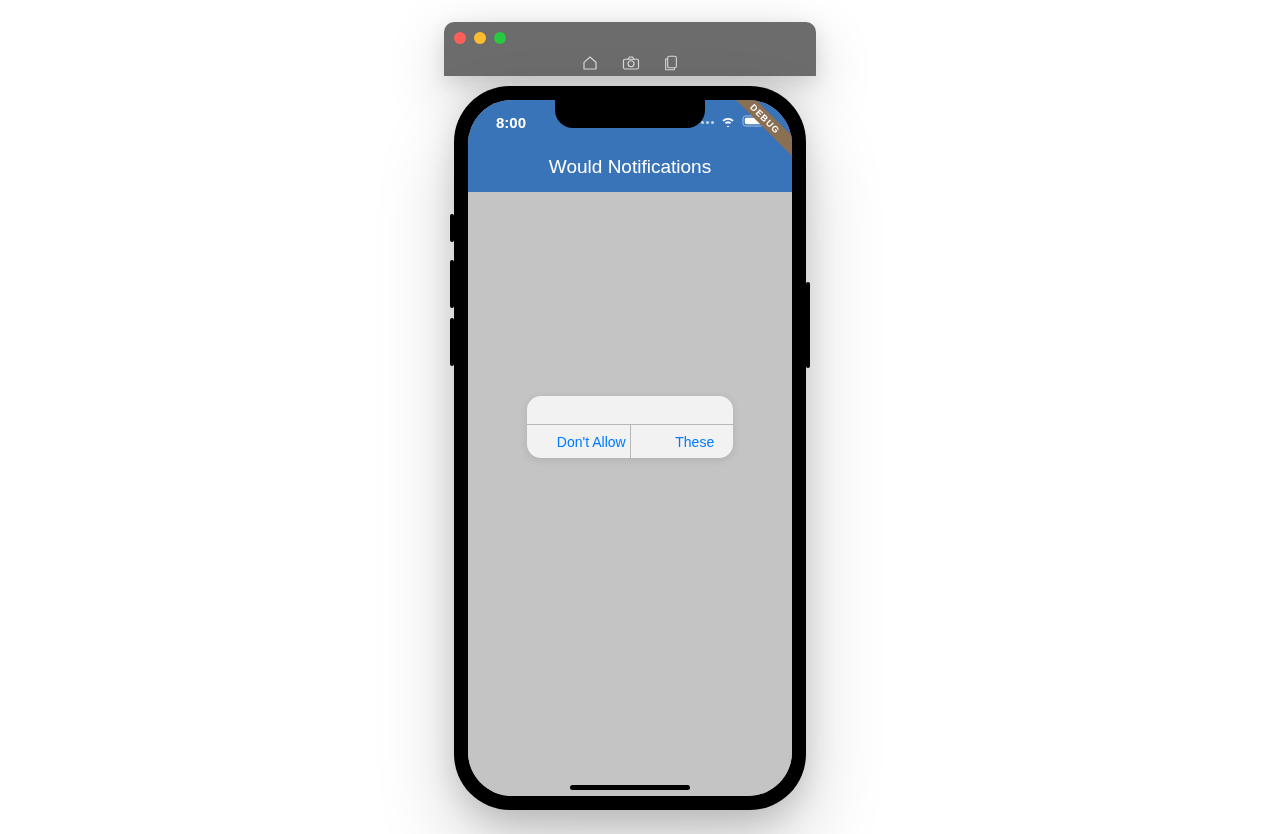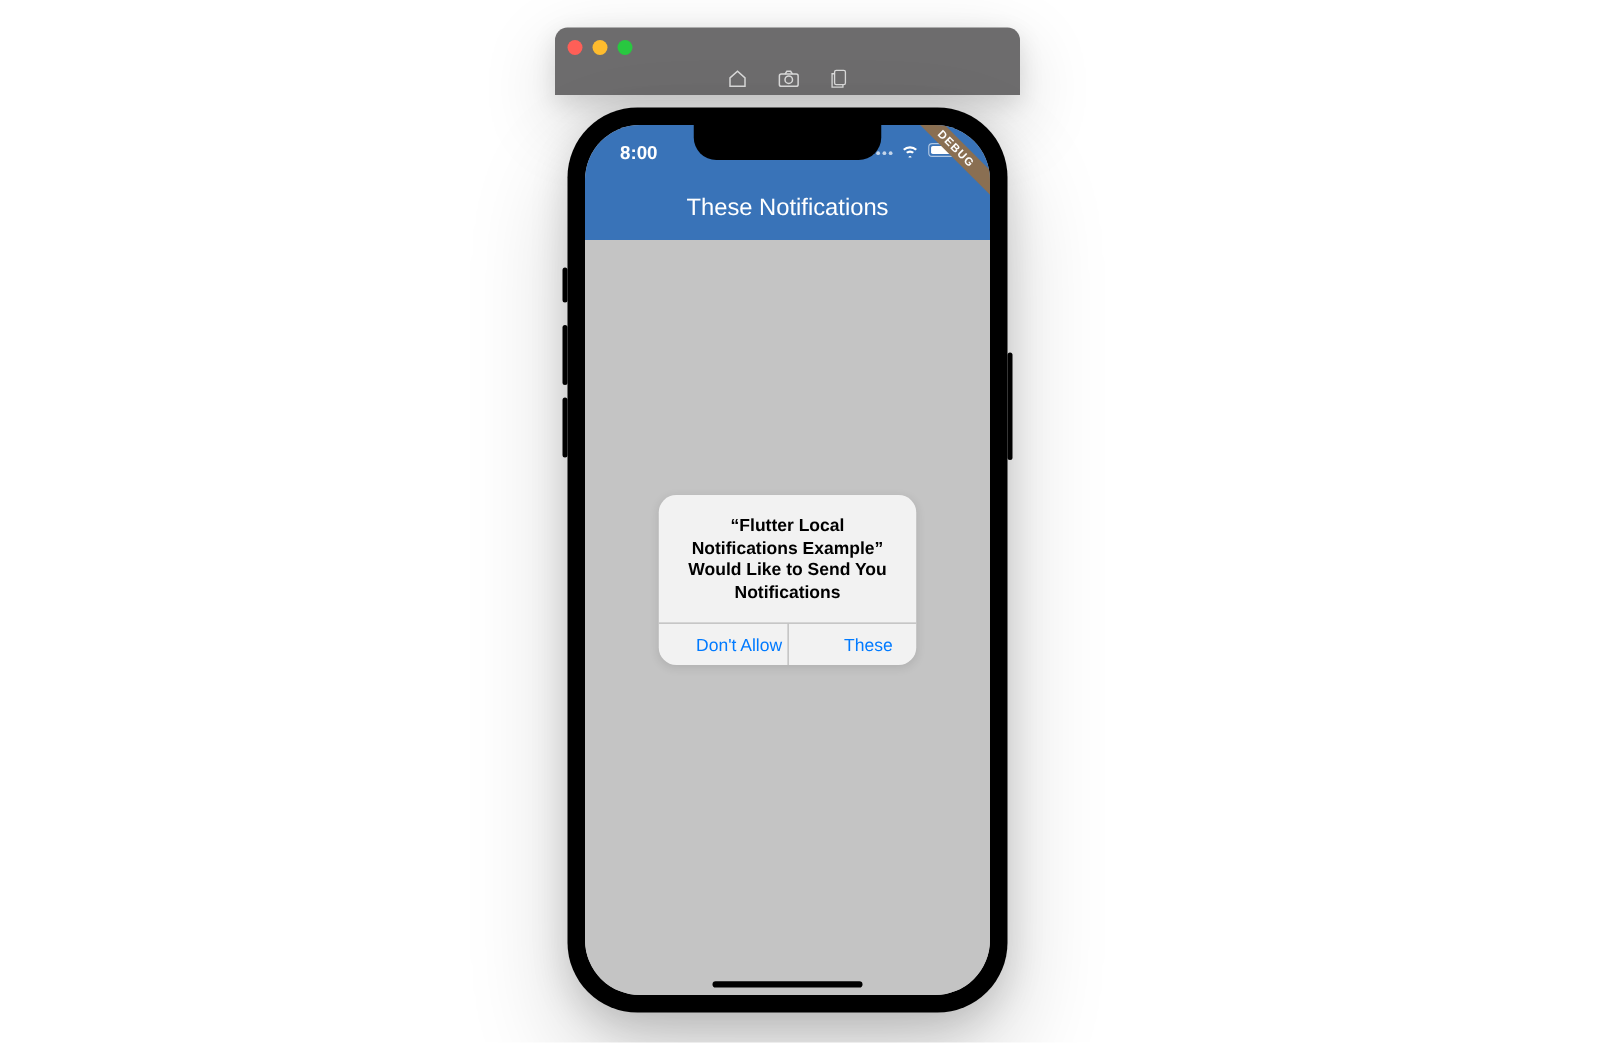--- a/index.html
+++ b/index.html
@@ -297,32 +297,31 @@
           <svg width="26" height="12" viewBox="0 0 28 13">
             <rect x="1" y="1" width="22" height="11" rx="3" fill="none" stroke="#fff" stroke-opacity="0.6"></rect>
             <rect x="3" y="3" width="18" height="7" rx="1.5" fill="#fff"></rect>
             <rect x="24.5" y="4" width="2" height="5" rx="1" fill="#fff" fill-opacity="0.6"></rect>
           </svg>
         </span>
       </div>
     </div>
 
     <div class="appbar">
-      <div class="appbar-title">These Notifications</div>
+      <div class="appbar-title">Would Notifications</div>
     </div>
 
     <div class="debug-banner">
       <div class="ribbon">DEBUG</div>
     </div>
 
     <div class="content-dim"></div>
 
     <div class="alert">
       <div class="alert-body">
-        <div class="alert-title">“Flutter Local Notifications Example” Would Like to Send You Notifications</div>
       </div>
       <div class="alert-buttons">
         <div class="alert-button">Don't Allow</div>
         <div class="alert-button">These</div>
       </div>
     </div>
 
     <div class="home-indicator"></div>
   </div>
 </div>

